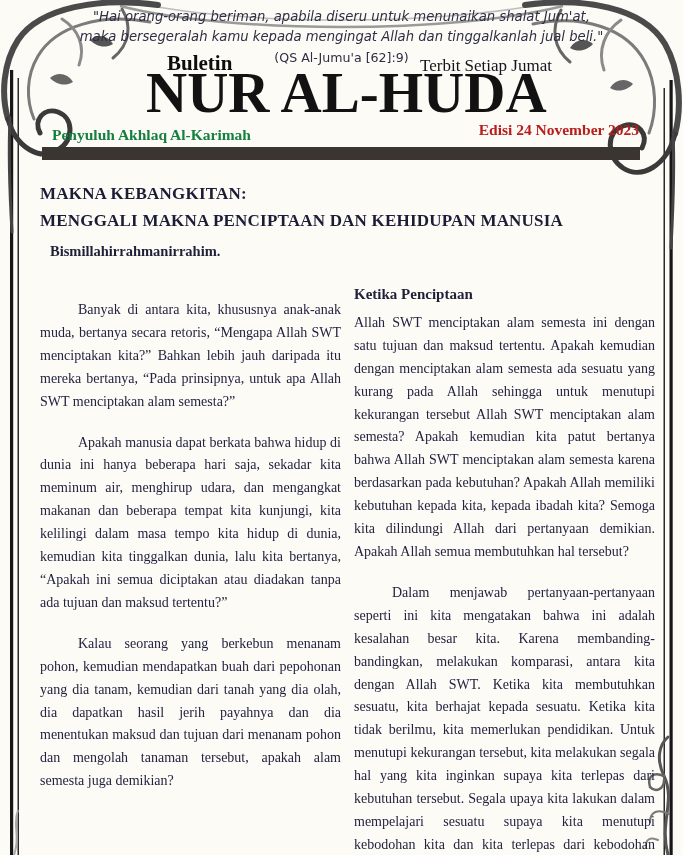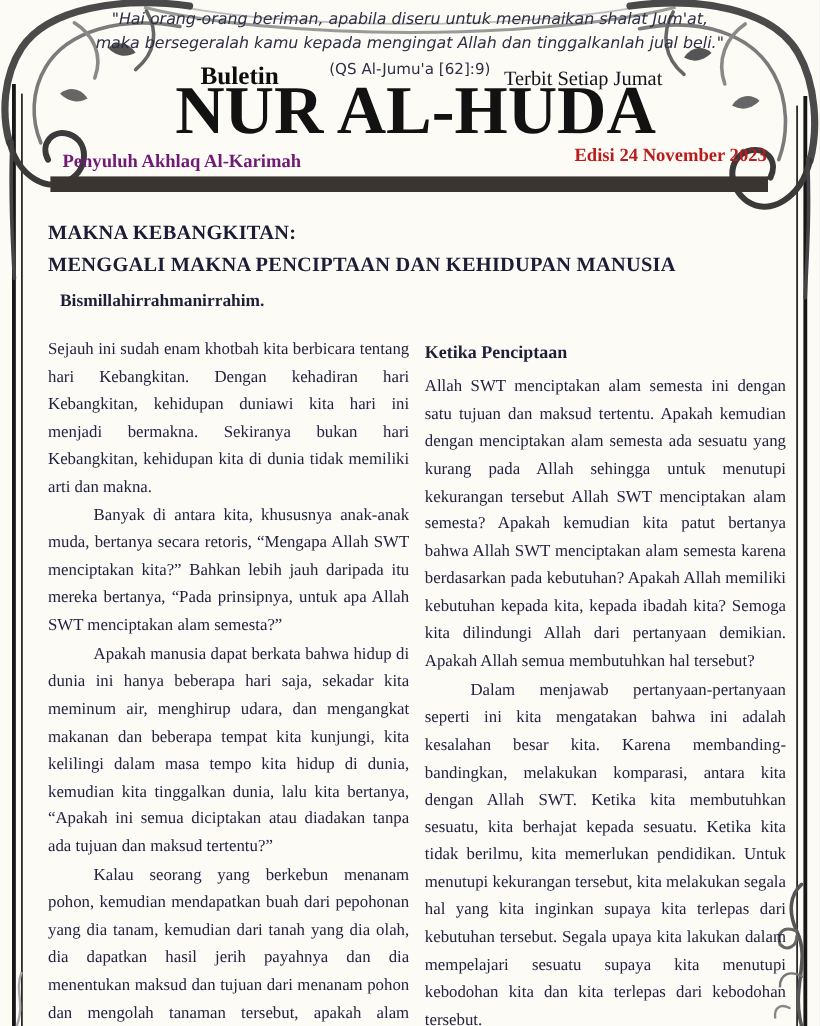--- a/index.html
+++ b/index.html
@@ -24,37 +24,37 @@
   .quote-line{font-style:italic;font-size:13.2px;}
   .quote-cite{font-size:12.6px;margin-top:1px;}
   
   .kicker{top:51px;left:167px;font-size:21px;font-weight:bold;color:#0d0d0d;}
   .tagline{top:56px;left:420px;width:220px;font-size:17px;font-weight:normal;color:#14141e;}
   .main-title{
     top:64px;left:146px;width:510px;
     font-size:57px;font-weight:bold;color:#121212;
     letter-spacing:0px;line-height:1;white-space:nowrap;
   }
-  .subtitle-left{top:126px;left:52px;font-size:15.5px;font-weight:bold;color:#701a75;}
+  .subtitle-left{top:126px;left:52px;font-size:15.5px;font-weight:bold;color:#15803d;}
   .edition{top:121px;right:44px;font-size:15.5px;font-weight:bold;color:#b91c1c;}
   .divider-bar{top:147px;left:42px;width:598px;height:13px;}
   .logo-wrap{top:56px;left:40px;width:122px;height:76px;}
   
   .article-title{
     top:180px;left:40px;width:600px;text-align:left;
     font-weight:bold;font-size:17px;color:#1c1c36;letter-spacing:.2px;line-height:27px;
   }
   .bismillah{top:243px;left:50px;font-size:14.5px;font-weight:bold;color:#1f1f38;}
   .columns{
     top:281px;left:40px;width:615px;
     display:flex;gap:13px;align-items:flex-start;
   }
   .col{width:301px;font-size:14px;line-height:22.9px;text-align:justify;}
   .col p{margin:0 0 1px 0;}
-  .col p.indent{text-indent:38px;}
+  .col p.indent{text-indent:38px;margin-top:18px;}
   .col-heading{font-weight:bold;font-size:15px;margin:2px 0 6px 0;color:#1f1f38;}
   
   .border-art{top:0;left:0;pointer-events:none;}
 </style>
 </head>
 <body>
 
 <div class="page">
 
   <svg class="abs border-art" width="683" height="855" viewBox="0 0 683 855">
@@ -116,21 +116,20 @@
 
   <div class="abs article-title">
     <div>MAKNA KEBANGKITAN:</div>
     <div>MENGGALI MAKNA PENCIPTAAN DAN KEHIDUPAN MANUSIA</div>
   </div>
 
   <div class="abs bismillah">Bismillahirrahmanirrahim.</div>
 
   <div class="abs columns">
     <div class="col">
-      <p>Sejauh ini sudah enam khotbah kita berbicara tentang hari Kebangkitan. Dengan kehadiran hari Kebangkitan, kehidupan duniawi kita hari ini menjadi bermakna. Sekiranya bukan hari Kebangkitan, kehidupan kita di dunia tidak memiliki arti dan makna.</p>
       <p class="indent">Banyak di antara kita, khususnya anak-anak muda, bertanya secara retoris, “Mengapa Allah SWT menciptakan kita?” Bahkan lebih jauh daripada itu mereka bertanya, “Pada prinsipnya, untuk apa Allah SWT menciptakan alam semesta?”</p>
       <p class="indent">Apakah manusia dapat berkata bahwa hidup di dunia ini hanya beberapa hari saja, sekadar kita meminum air, menghirup udara, dan mengangkat makanan dan beberapa tempat kita kunjungi, kita kelilingi dalam masa tempo kita hidup di dunia, kemudian kita tinggalkan dunia, lalu kita bertanya, “Apakah ini semua diciptakan atau diadakan tanpa ada tujuan dan maksud tertentu?”</p>
       <p class="indent">Kalau seorang yang berkebun menanam pohon, kemudian mendapatkan buah dari pepohonan yang dia tanam, kemudian dari tanah yang dia olah, dia dapatkan hasil jerih payahnya dan dia menentukan maksud dan tujuan dari menanam pohon dan mengolah tanaman tersebut, apakah alam semesta juga demikian?</p>
     </div>
     <div class="col">
       <div class="col-heading">Ketika Penciptaan</div>
       <p>Allah SWT menciptakan alam semesta ini dengan satu tujuan dan maksud tertentu. Apakah kemudian dengan menciptakan alam semesta ada sesuatu yang kurang pada Allah sehingga untuk menutupi kekurangan tersebut Allah SWT menciptakan alam semesta? Apakah kemudian kita patut bertanya bahwa Allah SWT menciptakan alam semesta karena berdasarkan pada kebutuhan? Apakah Allah memiliki kebutuhan kepada kita, kepada ibadah kita? Semoga kita dilindungi Allah dari pertanyaan demikian. Apakah Allah semua membutuhkan hal tersebut?</p>
       <p class="indent">Dalam menjawab pertanyaan-pertanyaan seperti ini kita mengatakan bahwa ini adalah kesalahan besar kita. Karena membanding-bandingkan, melakukan komparasi, antara kita dengan Allah SWT. Ketika kita membutuhkan sesuatu, kita berhajat kepada sesuatu. Ketika kita tidak berilmu, kita memerlukan pendidikan. Untuk menutupi kekurangan tersebut, kita melakukan segala hal yang kita inginkan supaya kita terlepas dari kebutuhan tersebut. Segala upaya kita lakukan dalam mempelajari sesuatu supaya kita menutupi kebodohan kita dan kita terlepas dari kebodohan tersebut.</p>
     </div>
   </div>

